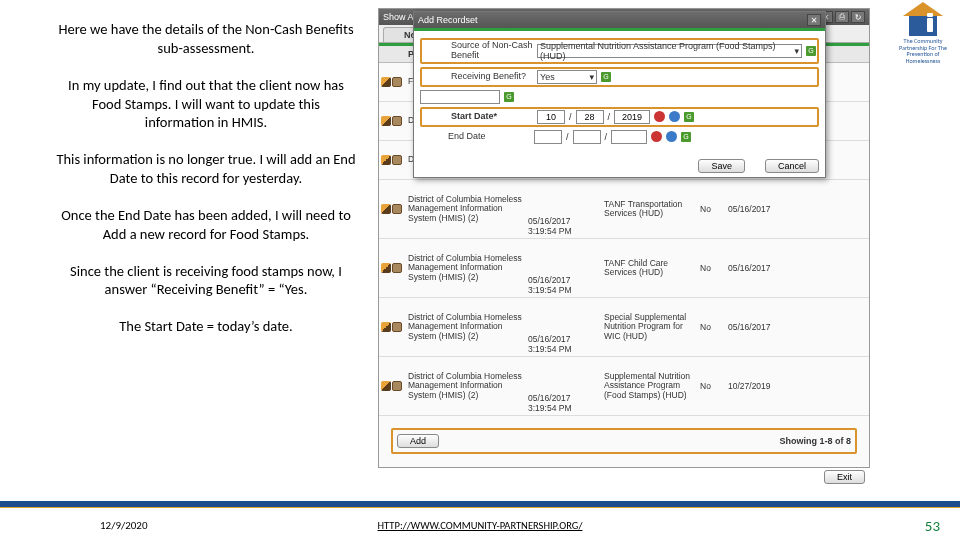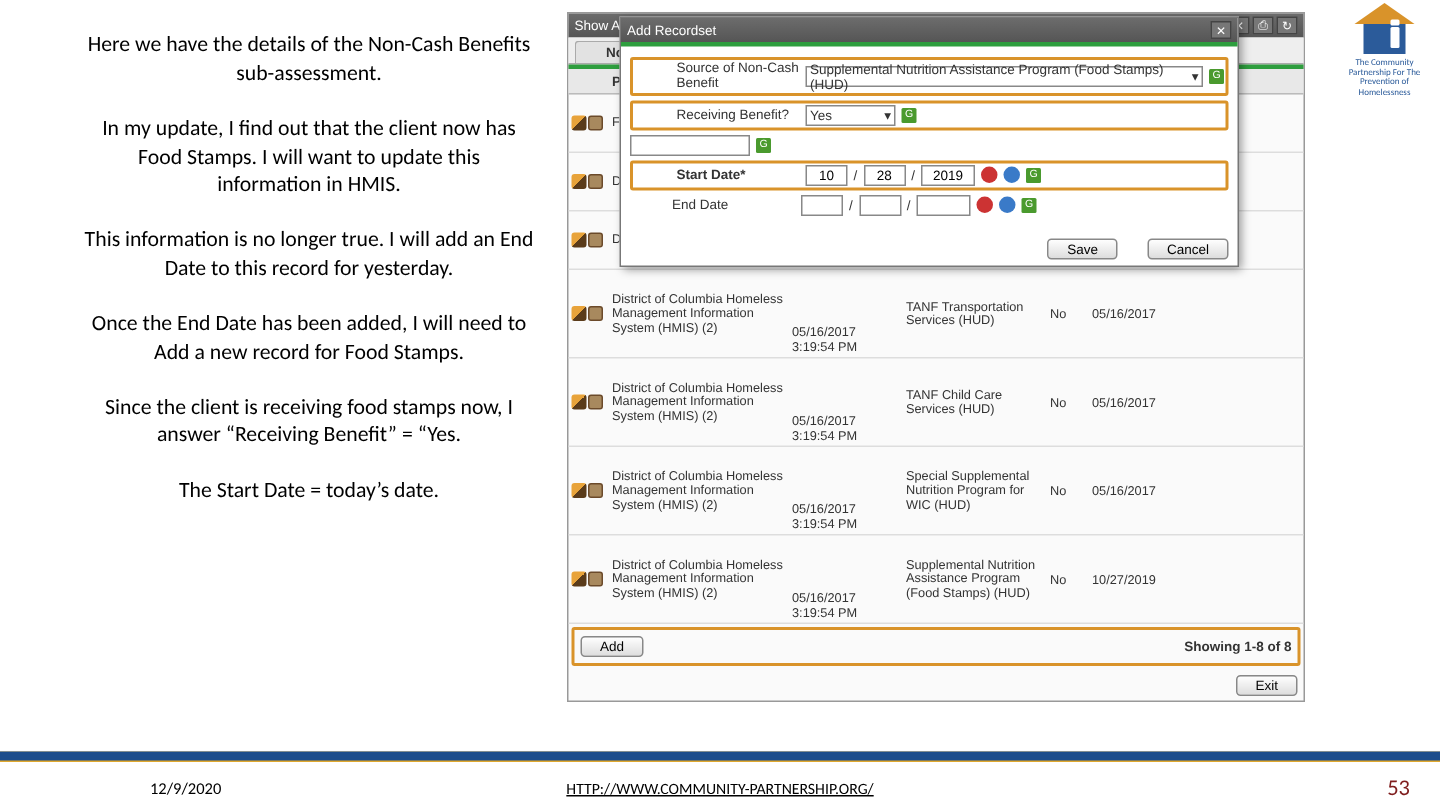--- a/index.html
+++ b/index.html
@@ -39,21 +39,21 @@
   .row .col-ico { display:flex; gap:1px; padding-left:2px;}
   .ico { width:10px; height:10px; border-radius:2px; display:inline-block; }
   .ico.pencil { background: linear-gradient(135deg,#e8a33a 50%,#5a3b1a 50%); }
   .ico.trash { background:#a8895e; border:1px solid #6b4a2a;}
   .row .col-prov { padding:1px 3px; line-height:1.1; }
   .row .col-date1 { padding:1px 3px;margin-top:34px; }
   .row .col-src { padding:1px 3px; line-height:1.1;}
   .row .col-rec { padding:1px 3px; }
   .row .col-date2 { padding:1px 3px; }
 
-  .add-row { padding:4px; display:flex; border:2px solid #d9932a; margin:2px; border-radius:2px; align-items:center;}
+  .add-row { padding:4px; display:flex; border:2px solid #d9932a; margin:12px; border-radius:2px; align-items:center;}
   .btn { background: linear-gradient(#fefefe,#ddd); border:1px solid #888; border-radius:3px; padding:1px 12px; font-size:9px; cursor:pointer; }
   .add-row .spacer{flex:1;}
 
   .exit-row { padding:4px; display:flex; justify-content:flex-end;}
 
   
   .popup { position:absolute; left: 34px; top: 2px; width: 413px; background:#fff; border:1px solid #777; box-shadow: 2px 2px 6px rgba(0,0,0,0.4); z-index:5;}
   .popup-title { height:16px; background:linear-gradient(#6c6c6c,#555); color:#fff; display:flex; align-items:center; padding:0 4px; font-size:9px;}
   .popup-title .spacer{flex:1;}
   .popup-tab { background:#eee; border-bottom:1px solid #aaa; padding:3px 6px; font-weight:bold; font-size:9.5px;}
@@ -69,21 +69,21 @@
   .datebox { width:28px; height:14px; border:1px solid #888; background:#fff; font-size:9px; text-align:center;}
   .mini-ico { width:11px; height:11px; display:inline-block; border-radius:50%;}
   .mini-ico.cal{ background:#c33; }
   .mini-ico.clear{ background:#3a7ac8;}
   .popup-btns { display:flex; justify-content:flex-end; gap:20px; padding:4px 6px;}
 
   .bottom-bar { position:absolute; left:0; bottom:32px; width:100%; height:7px; background:#e0a82e; border-top:6px solid #1e4e8c; }
   .footer { position:absolute; bottom:8px; left:0; width:100%; display:flex; align-items:center; font-size:11px;}
   .footer .date{ margin-left:100px;}
   .footer .url { position:absolute; left:50%; transform:translateX(-50%); text-decoration:underline; color:#000; font-size:10.5px;}
-  .footer .page { position:absolute; right:20px; color:#7f1d1d; font-size:15px;}
+  .footer .page { position:absolute; right:20px; color:#15803d; font-size:15px;}
 </style>
 </head>
 <body>
 
 <div class="left-text">
   <p>Here we have the details of the Non-Cash Benefits sub-assessment.</p>
   <p>In my update, I find out that the client now has Food Stamps. I will want to update this information in HMIS.</p>
   <p>This information is no longer true. I will add an End Date to this record for yesterday.</p>
   <p>Once the End Date has been added, I will need to Add a new record for Food Stamps.</p>
   <p>Since the client is receiving food stamps now, I answer “Receiving Benefit” = “Yes.</p>

